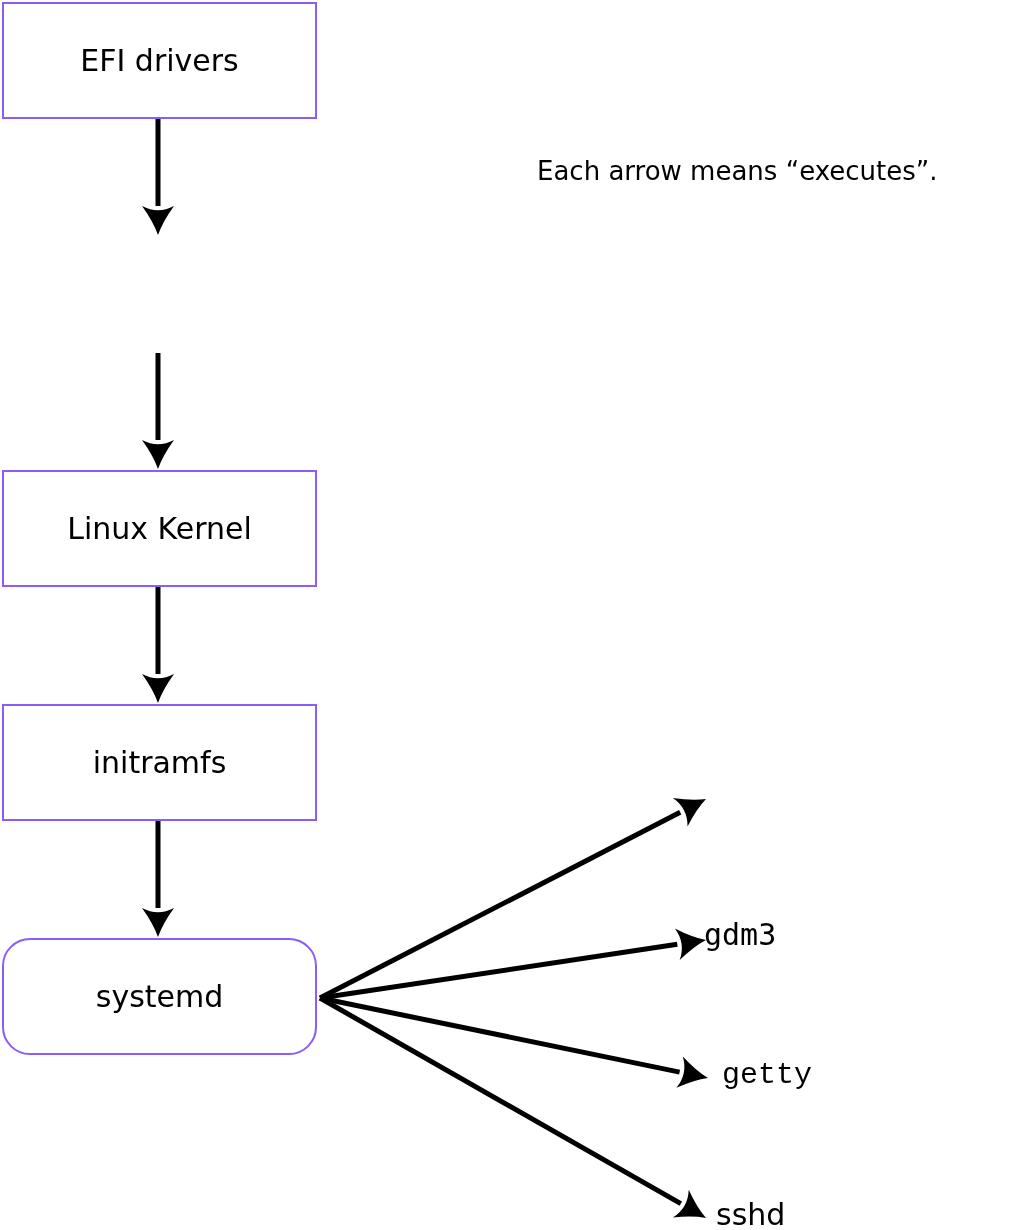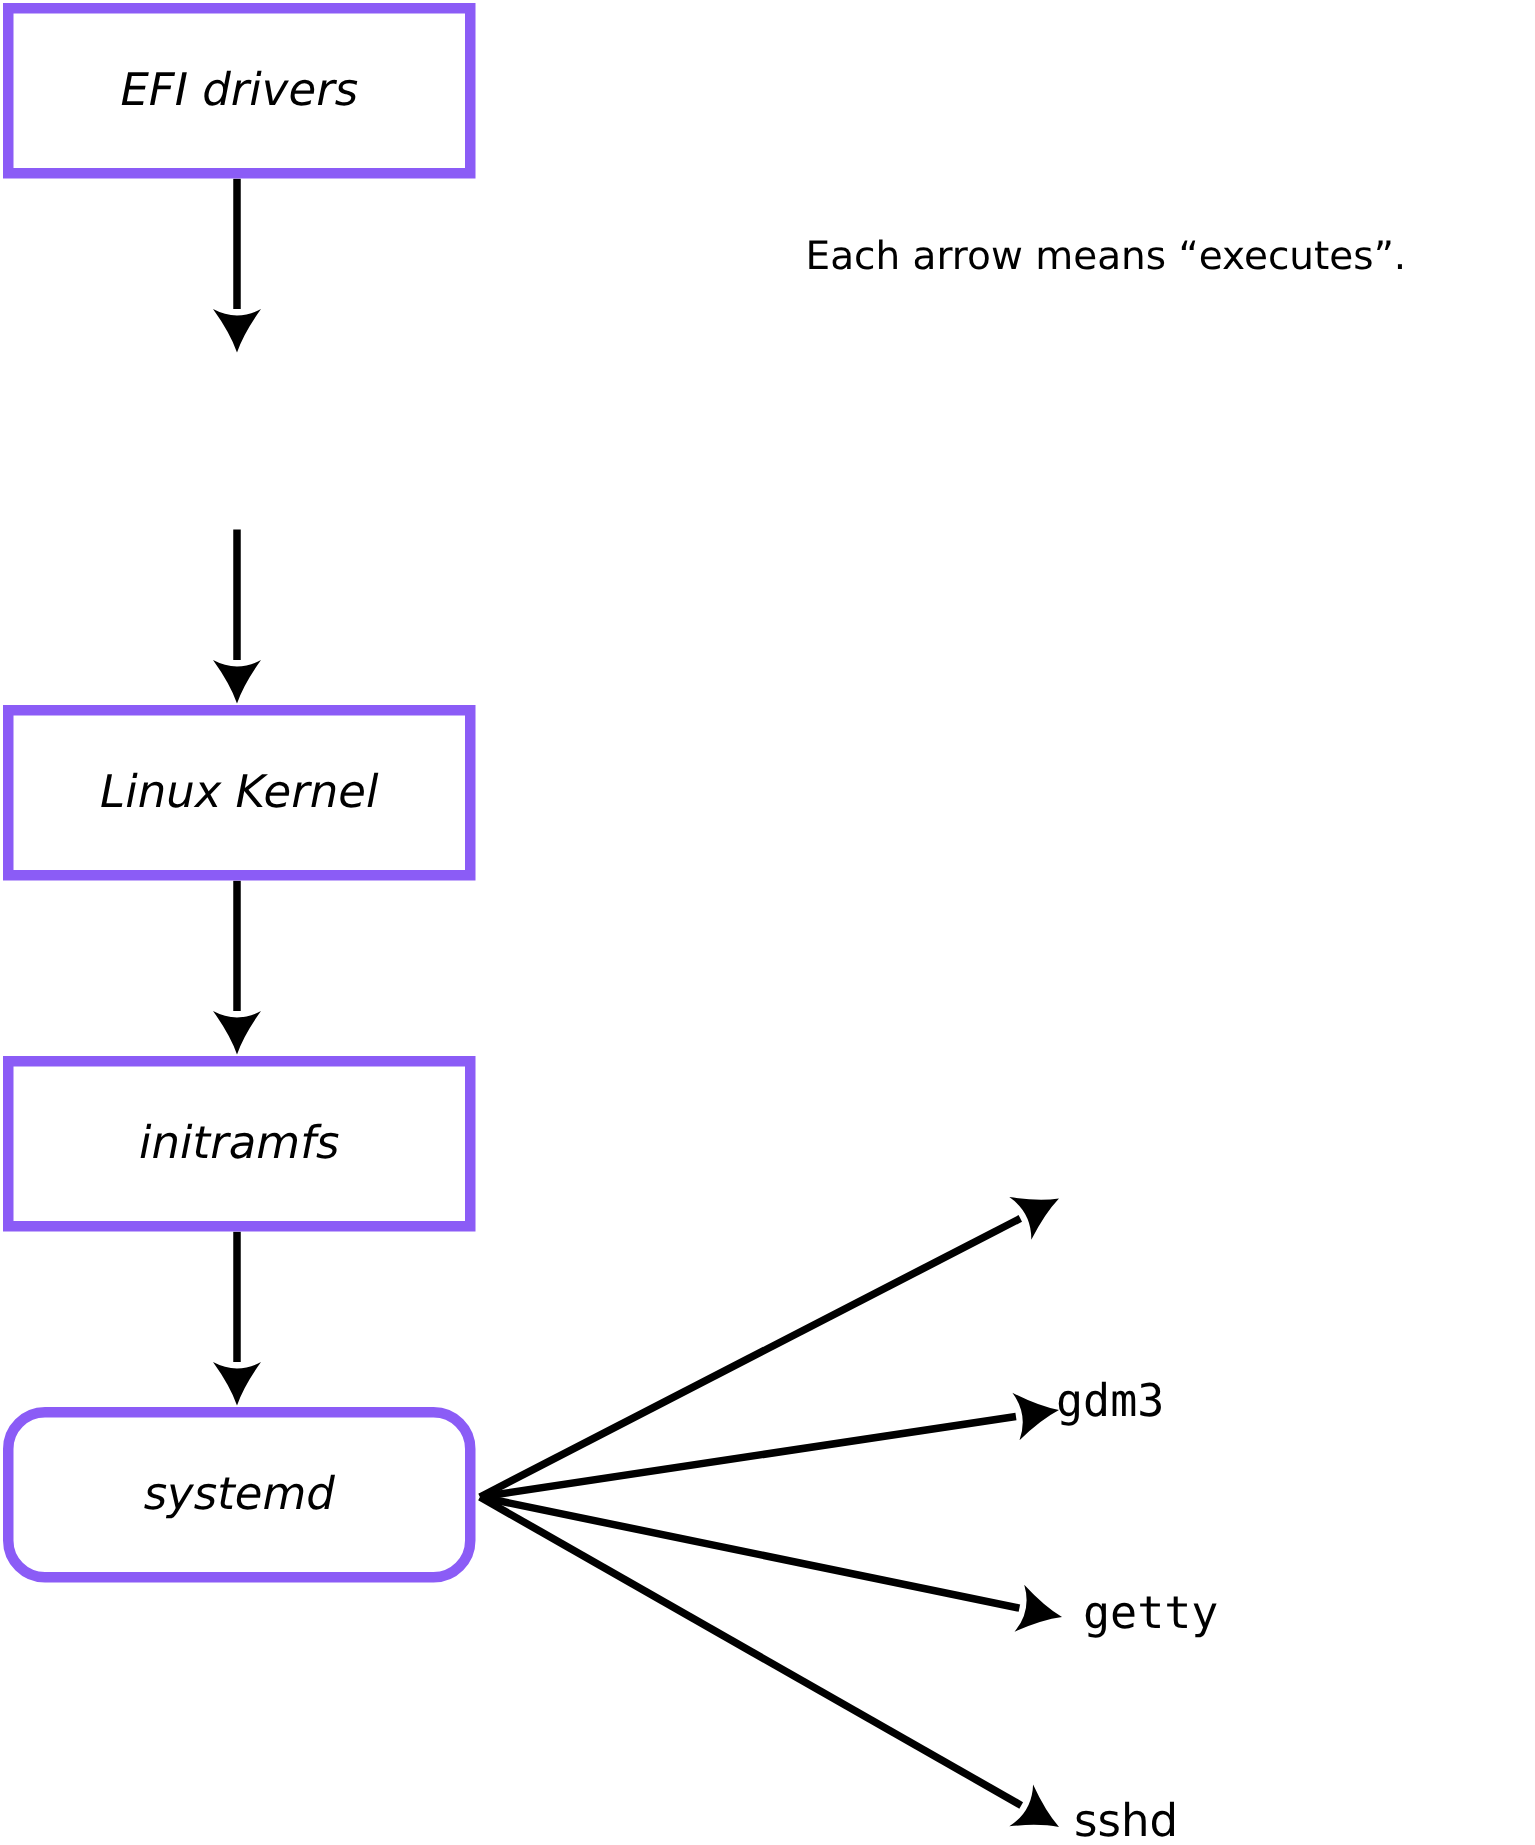--- a/index.html
+++ b/index.html
@@ -22,50 +22,49 @@
     top: 0;
     width: 1023px;
     height: 1230px;
   }
   .flow-box {
     position: absolute;
     left: 2px;
     width: 315px;
     height: 117px;
     box-sizing: border-box;
-    border: 7px solid #8b5cf6;
+    border: 2px solid #8b5cf6;
     background: #ffffff;
     display: flex;
     align-items: center;
     justify-content: center;
     font-size: 30px;
     line-height: 1;
     white-space: nowrap;
-    font-style: italic;
   }
   .note {
     position: absolute;
     left: 537px;
     top: 156px;
     font-size: 26px;
     white-space: nowrap;
   }
   .proc-label {
     position: absolute;
     font-family: "DejaVu Sans Mono", "Liberation Mono", monospace;
     font-size: 30px;
     line-height: 35px;
     white-space: nowrap;
   }
   .proc-label.sans {
     font-family: "DejaVu Sans", "Liberation Sans", sans-serif;
   }
   #label-systemd-journal { left: 722px; top: 775px; }
   #label-gdm3            { left: 704px; top: 917px; }
-  #label-getty           { left: 722px; top: 1058px; }
+  #label-getty           { left: 722px; top: 1058px; font-family: Liberation Mono, monospace; }
   #label-sshd            { left: 716px; top: 1197px; }
   #box-efi        { top: 2px; }
   #box-bootloader { top: 236px; }
   #box-kernel     { top: 470px; }
   #box-initramfs  { top: 704px; }
   #box-systemd    { top: 938px; border-radius: 28px; }
   .arrow-line {
     stroke: #000000;
     stroke-width: 5;
     fill: none;

